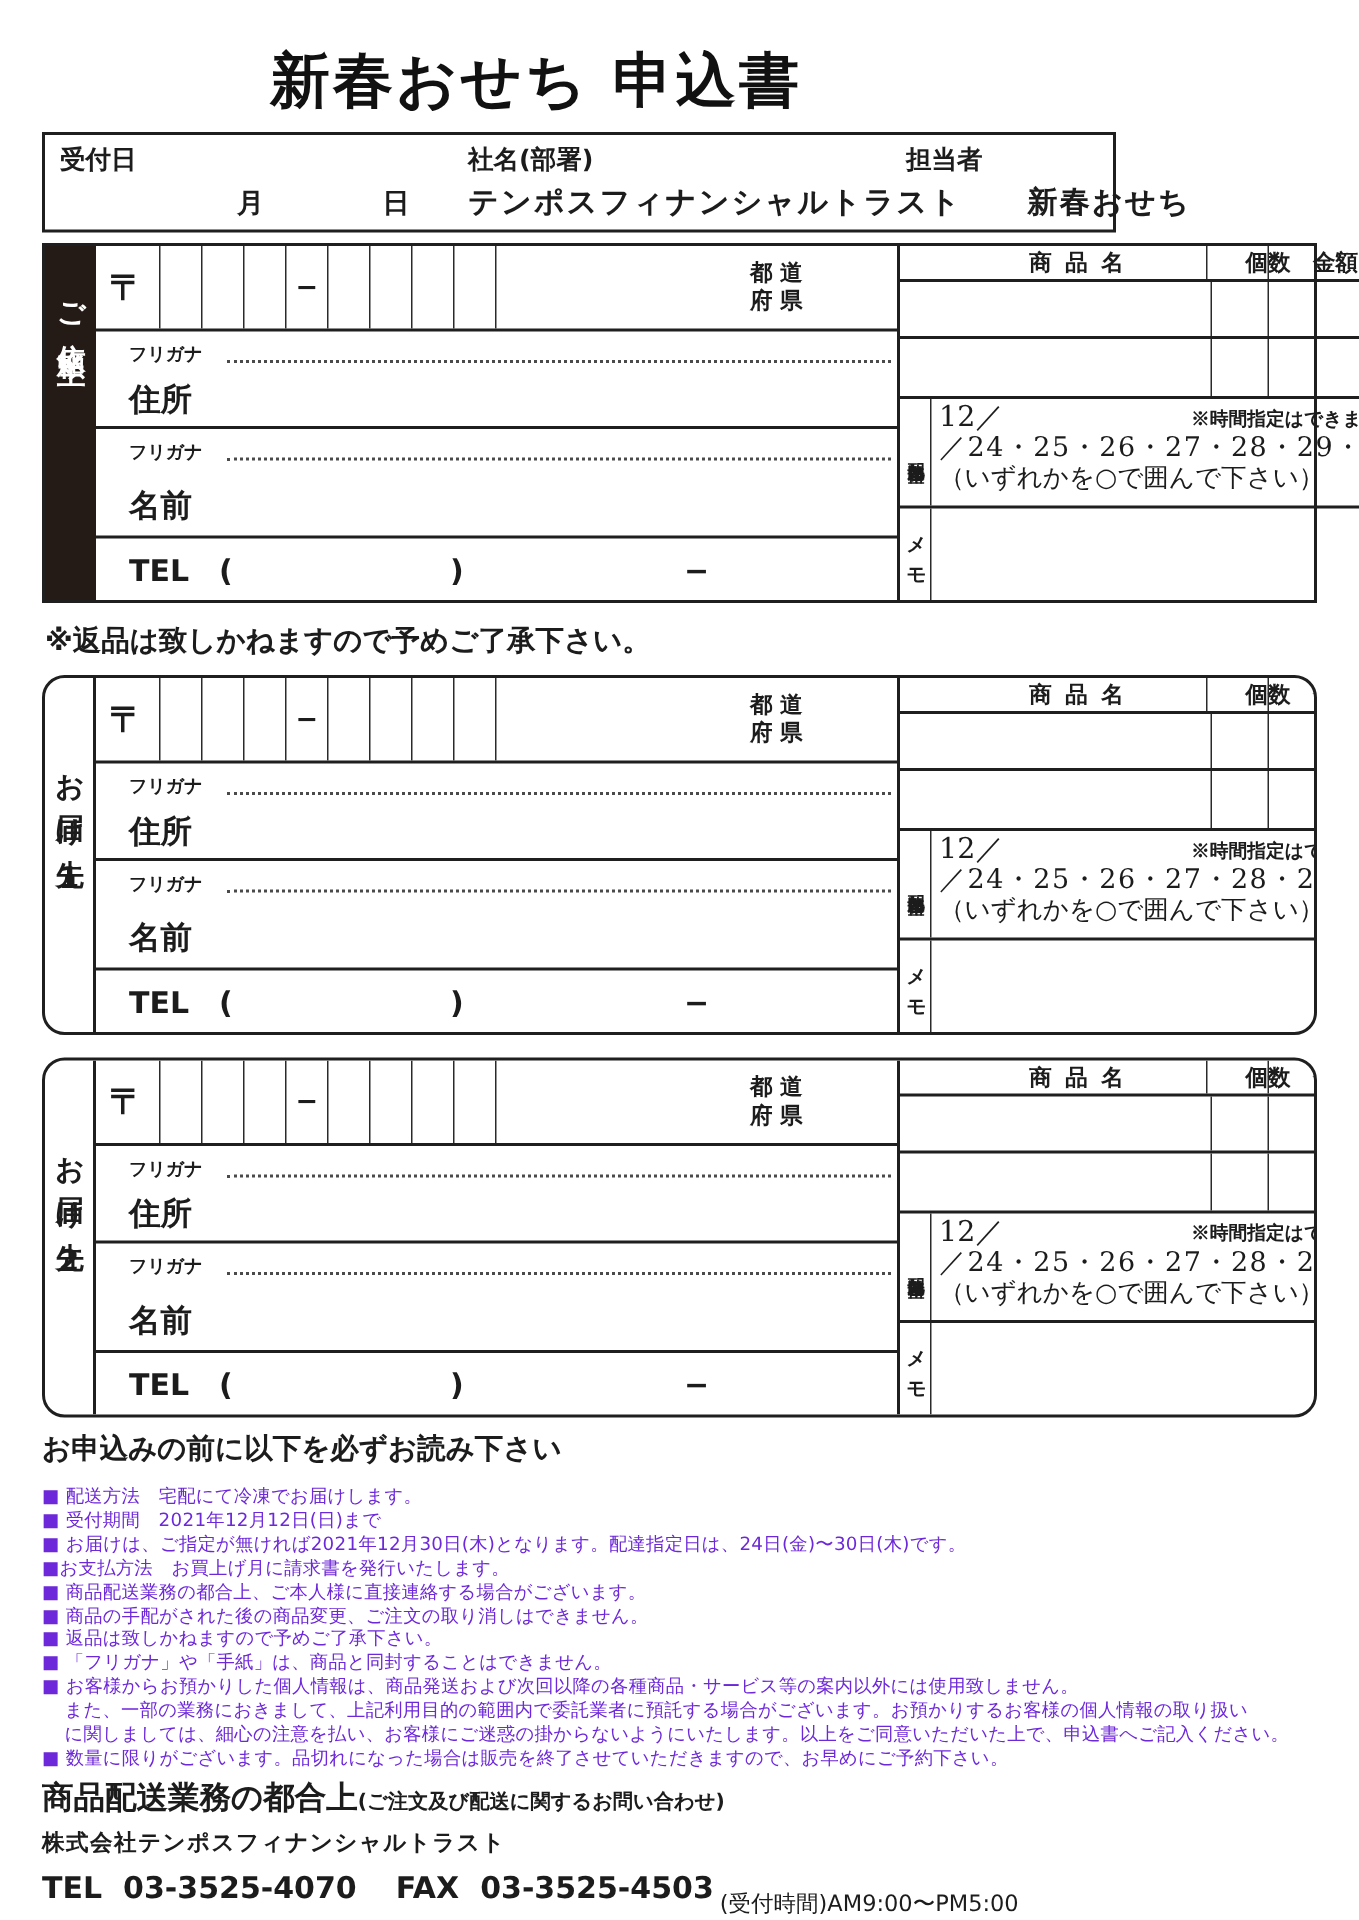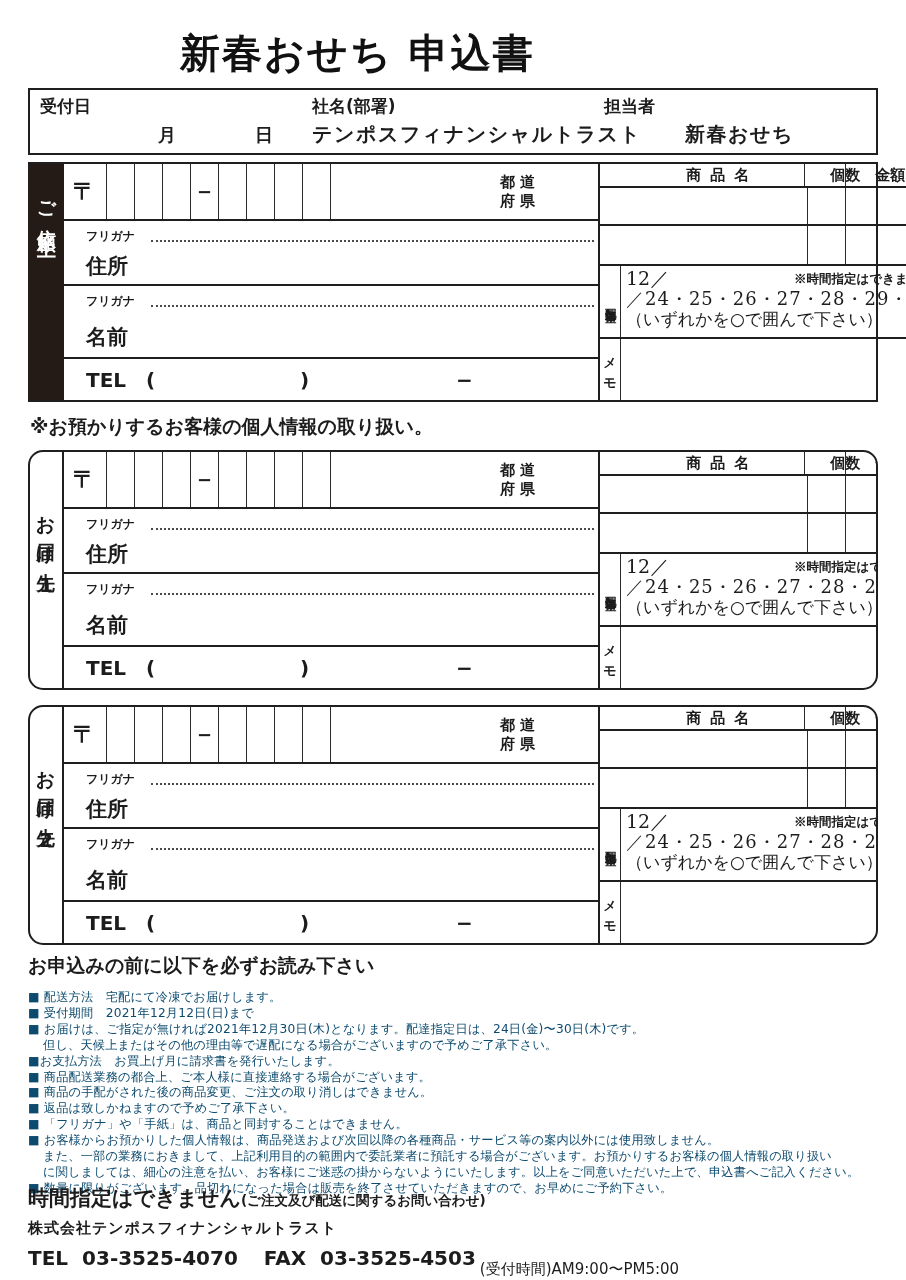--- a/index.html
+++ b/index.html
@@ -15,21 +15,21 @@
   
   .page-title {
     position:absolute; left:180px; top:26px;
     font-family:"DejaVu Serif", serif;
     font-weight:bold; font-size:40px; letter-spacing:2px; color:#111;
     white-space:nowrap;
   }
 
   
   .header-box {
-    position:absolute; left:28px; top:88px; width:850px; height:67px;
+    position:absolute; left:28px; top:88px; width:716px; height:67px;
     border:2.5px solid #1f1f1f; background:#fff;
   }
   .header-box .lbl { position:absolute; font-size:17px; font-weight:bold; white-space:nowrap; }
   .header-box .val { position:absolute; font-size:20px; font-weight:bold; white-space:nowrap; letter-spacing:1.5px; }
 
   
   .section {
     position:absolute; left:28px; width:850px; height:240px;
     border:2.5px solid #1f1f1f; background:#fff;
     display:flex; align-items:stretch;
@@ -132,21 +132,21 @@
 
   
   .between-note {
     position:absolute; left:30px; top:414px;
     font-size:19px; font-weight:bold; white-space:nowrap;
   }
 
   
   .notices { position:absolute; left:28px; top:953px; width:860px; }
   .notices h2 { font-size:19px; font-weight:bold; margin-bottom:11px; white-space:nowrap; }
-  .notice-line { font-size:12.2px; line-height:15.9px; letter-spacing:0.2px; white-space:nowrap; color:#0c4a6e; }
+  .notice-line { font-size:12.2px; line-height:15.9px; letter-spacing:0.2px; white-space:nowrap; color:#6d28d9; }
   .notice-line.cont { padding-left:15px; }
 
   
   .footer { position:absolute; left:28px; top:1184px; width:860px; }
   .f-line1 { display:flex; align-items:baseline; }
   .f-center { font-size:21px; font-weight:bold; white-space:nowrap; }
   .f-paren  { font-size:13.5px; font-weight:bold; white-space:nowrap; }
   .f-company { font-size:15px; font-weight:bold; letter-spacing:1px; margin-top:7px; white-space:nowrap; }
   .f-line3 { margin-top:8px; display:flex; align-items:baseline; font-size:20px; font-weight:bold; }
   .f-line3 .gap  { margin-left:14px; }
@@ -242,21 +242,21 @@
     </div>
     <div class="ot-memo">
       <div class="vcell">
         <span class="vtext-memo">メモ</span>
       </div>
       <div class="memo-content"></div>
     </div>
   </div>
 </div>
 
-<div class="between-note">※お預かりするお客様の個人情報の取り扱い。</div>
+<div class="between-note">※返品は致しかねますので予めご了承下さい。</div>
 
 <div class="section rounded" style="top:450px;">
   <div class="side-label light">
     <span class="vtext">お届け先</span>
     <span class="side-num">1</span>
   </div>
   <div class="form-area">
     <div class="postal-row">
       <div class="postal-mark">〒</div>
       <div class="pbox"></div>
@@ -414,36 +414,35 @@
     </div>
   </div>
 </div>
 
 <div class="notices">
   <h2>お申込みの前に以下を必ずお読み下さい</h2>
   <div class="notice-list">
       <div class="notice-line">■ 配送方法　宅配にて冷凍でお届けします。</div>
       <div class="notice-line">■ 受付期間　2021年12月12日(日)まで</div>
       <div class="notice-line">■ お届けは、ご指定が無ければ2021年12月30日(木)となります。配達指定日は、24日(金)〜30日(木)です。</div>
-      <div class="notice-line cont">但し、天候上またはその他の理由等で遅配になる場合がございますので予めご了承下さい。</div>
       <div class="notice-line">■お支払方法　お買上げ月に請求書を発行いたします。</div>
       <div class="notice-line">■ 商品配送業務の都合上、ご本人様に直接連絡する場合がございます。</div>
       <div class="notice-line">■ 商品の手配がされた後の商品変更、ご注文の取り消しはできません。</div>
       <div class="notice-line">■ 返品は致しかねますので予めご了承下さい。</div>
       <div class="notice-line">■ 「フリガナ」や「手紙」は、商品と同封することはできません。</div>
       <div class="notice-line">■ お客様からお預かりした個人情報は、商品発送および次回以降の各種商品・サービス等の案内以外には使用致しません。</div>
       <div class="notice-line cont">また、一部の業務におきまして、上記利用目的の範囲内で委託業者に預託する場合がございます。お預かりするお客様の個人情報の取り扱い</div>
       <div class="notice-line cont">に関しましては、細心の注意を払い、お客様にご迷惑の掛からないようにいたします。以上をご同意いただいた上で、申込書へご記入ください。</div>
       <div class="notice-line">■ 数量に限りがございます。品切れになった場合は販売を終了させていただきますので、お早めにご予約下さい。</div>
     </div>
 </div>
 
 <div class="footer">
   <div class="f-line1">
-    <span class="f-center">時間指定はできません</span>
+    <span class="f-center">商品配送業務の都合上</span>
     <span class="f-paren">(ご注文及び配送に関するお問い合わせ)</span>
   </div>
   <div class="f-company">株式会社テンポスフィナンシャルトラスト</div>
   <div class="f-line3">
     <span>TEL</span>
     <span class="gap">03-3525-4070</span>
     <span class="gap2">FAX</span>
     <span class="gap">03-3525-4503</span>
     <span class="f-hours">(受付時間)AM9:00〜PM5:00</span>
   </div>

